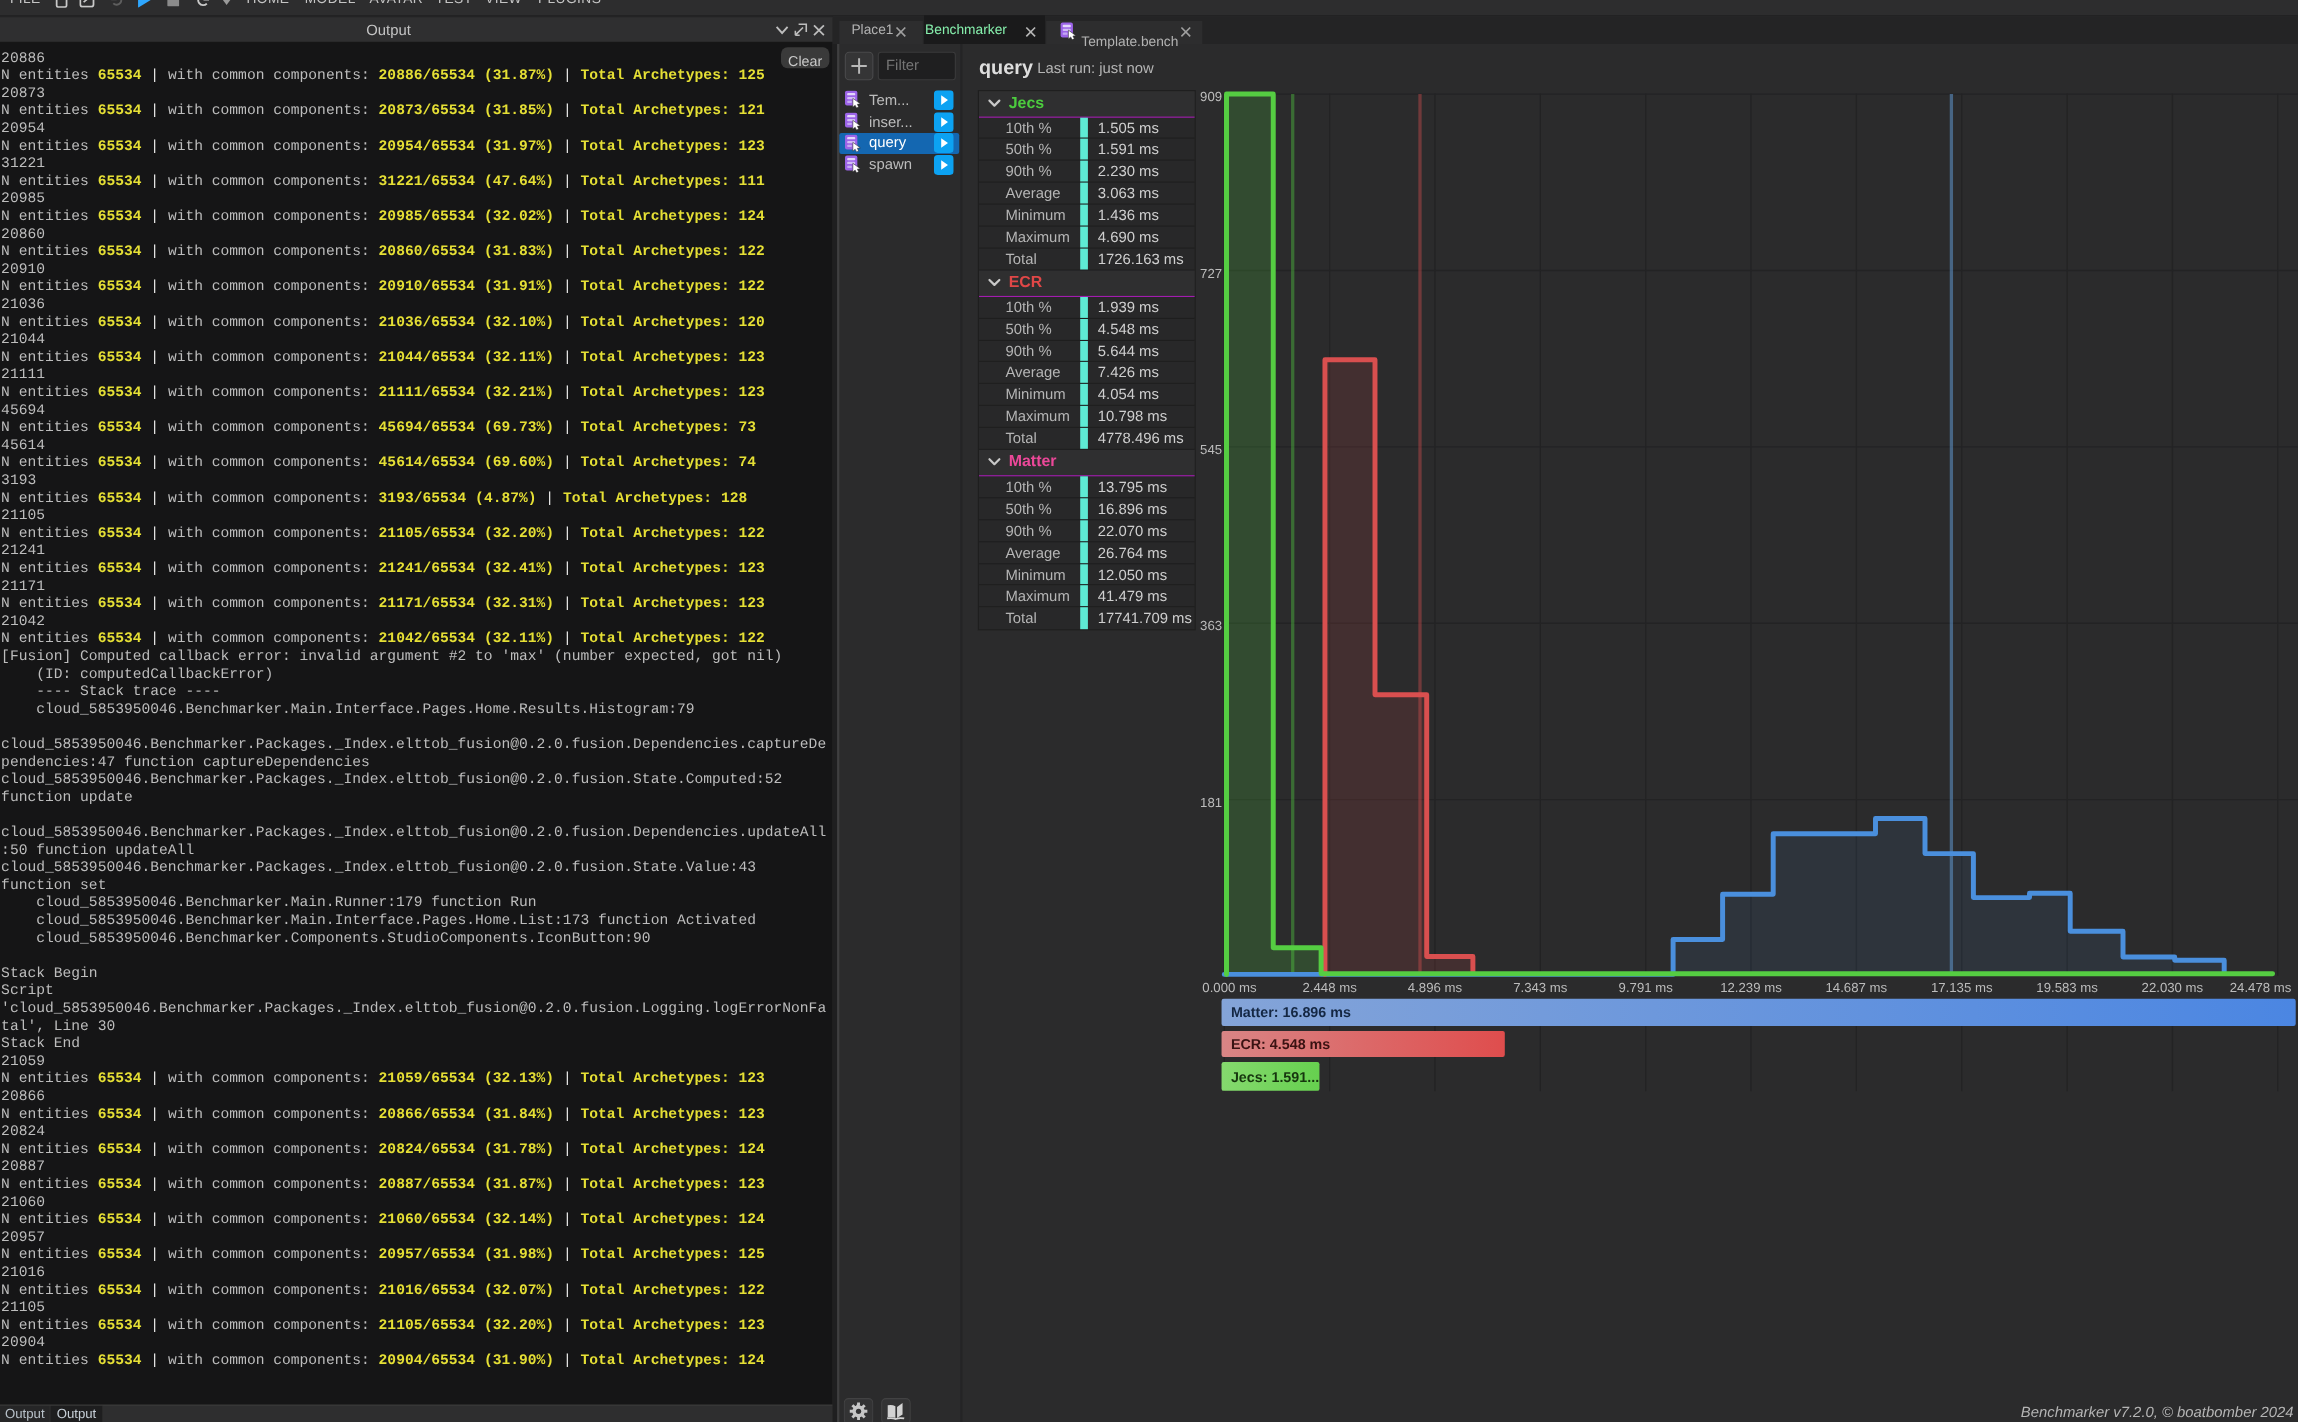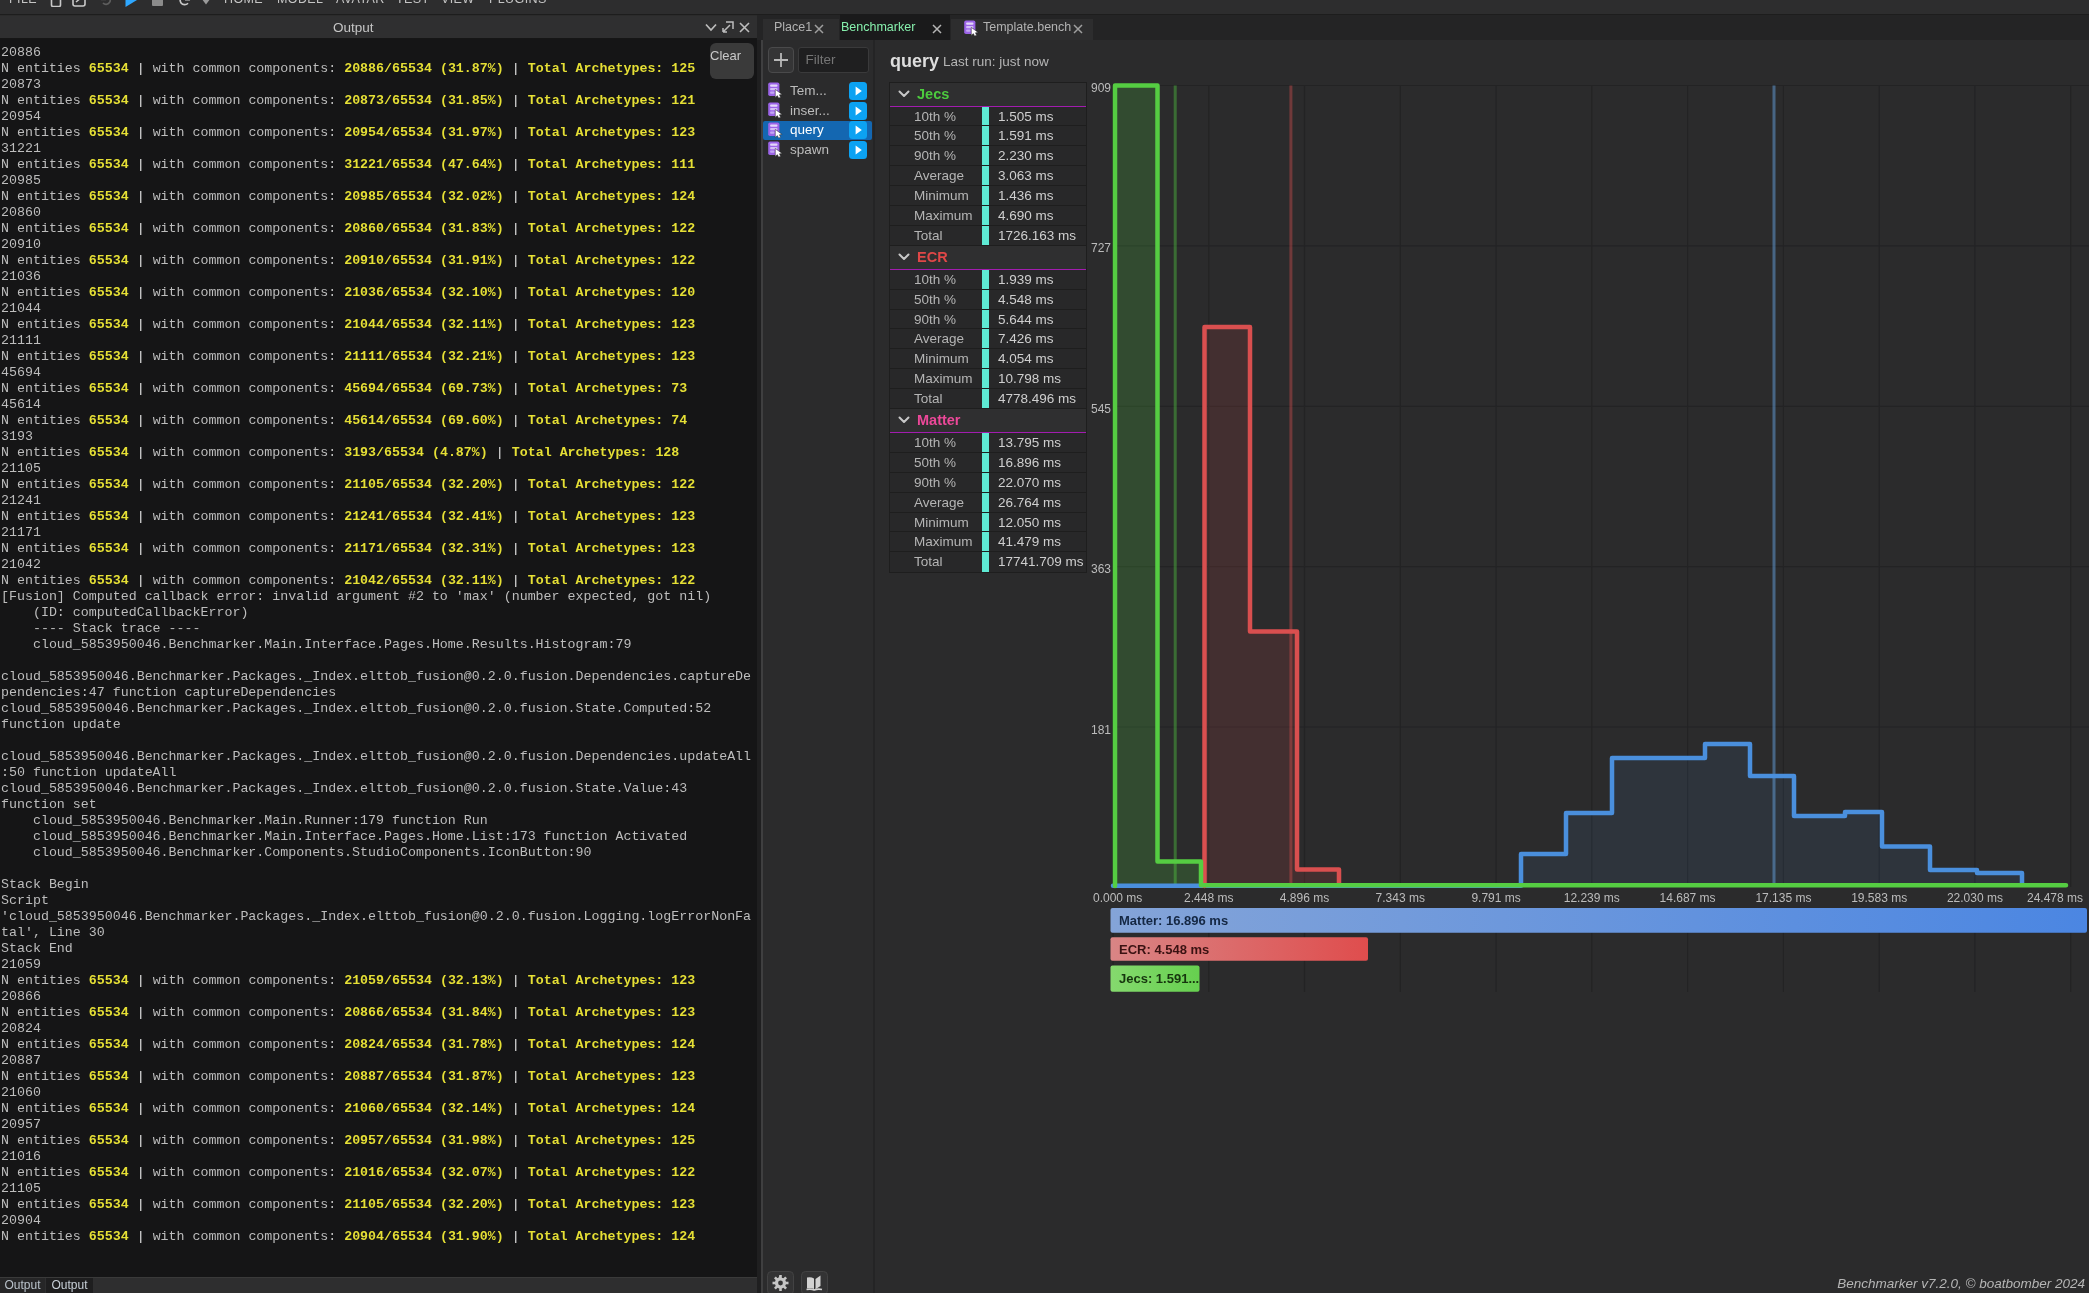--- a/index.html
+++ b/index.html
@@ -8,22 +8,22 @@
 
 #menubar{position:absolute;left:0;top:0;width:2089px;height:15px;background:#2d2d2e;overflow:hidden;border-bottom:1px solid #1d1d1d}
 #menubar .mi{position:absolute;top:-8px;font-size:12.5px;color:#c5c5c5;letter-spacing:.4px}
 
 #otitle{position:absolute;left:0;top:16px;width:757px;height:23px;background:#2f2f30;border-bottom:1px solid #161616}
 #otitle .t{position:absolute;left:333px;top:4px;font-size:13.5px;color:#c5c5c5}
 #console{position:absolute;left:0;top:39px;width:757px;height:1238px;background:#151516;overflow:hidden}
 #clines{position:absolute;left:1px;top:6px;font-family:"Liberation Mono",monospace;font-size:13.3px;line-height:16px;color:#bdbdbd;white-space:pre}
 #clines .y{color:#e5df35}
 #clines .p{color:#e8e8e8}
-#clearbtn{position:absolute;left:710px;top:43px;width:44px;height:36px;background:#3a3a3a;border-radius:6px;
-  color:#c9c9c9;font-size:13px;text-align:left;line-height:26px}
+#clearbtn{position:absolute;left:710px;top:43px;width:44px;height:19px;background:#3a3a3a;border-radius:6px;
+  color:#c9c9c9;font-size:13px;text-align:center;line-height:26px}
 #obottom{position:absolute;left:0;top:1277px;width:757px;height:16px;background:#2e2e2f;border-top:1px solid #3a3a3a}
 #obottom .tb1{position:absolute;left:0;top:0;width:45px;height:16px;background:#262627;color:#b9c2ca;font-size:12px;text-align:center;line-height:15px}
 #obottom .tb2{position:absolute;left:46px;top:0;width:47px;height:16px;background:#1e1e1f;color:#c8d0d8;font-size:12px;text-align:center;line-height:15px}
 
 #right{position:absolute;left:757px;top:15px;width:1332px;height:1278px;background:#2b2b2c}
 #tabbar{position:absolute;left:0;top:0;width:1332px;height:25px;background:#242425}
 .tab{position:absolute;font-size:12.5px;color:#b2b2b2}
 
 #plusbtn{position:absolute;left:10.5px;top:32px;width:26px;height:26px;background:#353536;border:1px solid #4a4a4b;border-radius:4px}
 #filter{position:absolute;left:40.5px;top:32px;width:71px;height:26px;background:#1f1f20;border:1px solid #3a3a3b;border-radius:3px;
@@ -121,21 +121,21 @@
         <path d="M1 1 L9 9 M9 1 L1 9" stroke="#b5b5b5" stroke-width="1.5"></path>
       </svg>
     <div class="abs" style="left:194px;top:3.5px;width:142px;height:21.5px;background:#2d2d2e"></div>
     <svg style="position:absolute;left:206px;top:5px" width="16" height="16" viewBox="0 0 16 16">
 <rect x="1.2" y="0.4" width="11.2" height="13.6" rx="1.8" fill="#9c64e8"></rect>
 <rect x="3.1" y="2.6" width="7.4" height="2.1" rx="0.9" fill="#e4d6fb"></rect>
 <rect x="3.1" y="6.1" width="7.4" height="2.1" rx="0.9" fill="#d3bdf8"></rect>
 <rect x="3.1" y="9.6" width="4.4" height="2.1" rx="0.9" fill="#c4a8f3"></rect>
 <path d="M8.3 7.4 L8.3 15.4 L10.4 13.6 L11.6 16.1 L13.6 15.2 L12.4 12.8 L15.1 12.4 Z" fill="#ffffff" stroke="#2d2d2e" stroke-width="0.5"></path>
 </svg>
-    <span class="tab" style="left:226px;top:5px">Template.bench</span>
+    <span class="tab" style="left:226px;top:16px">Template.bench</span>
     <svg class="abs" style="left:316px;top:9px" width="10" height="10" viewBox="0 0 10 10">
         <path d="M1 1 L9 9 M9 1 L1 9" stroke="#9f9f9f" stroke-width="1.5"></path>
       </svg>
   </div>
 
   <div id="plusbtn"><svg width="24" height="24" viewBox="0 0 24 24">
         <path d="M12 5 L12 19 M5 12 L19 12" stroke="#b8b8b8" stroke-width="1.8"></path>
       </svg></div>
   <div id="filter">Filter</div>
 

